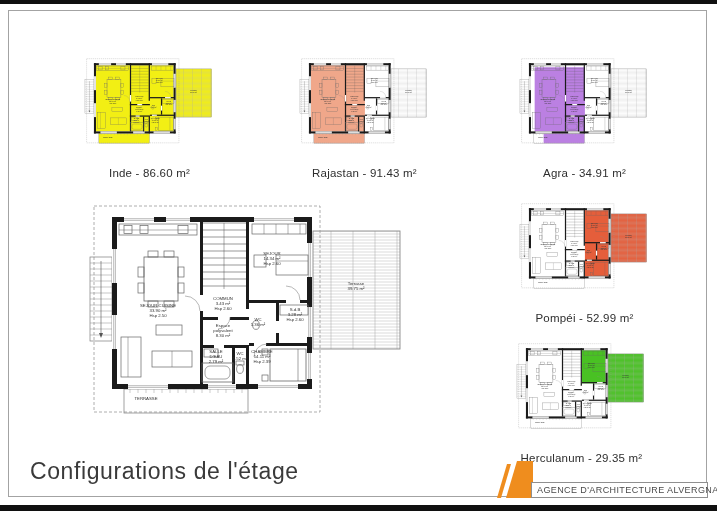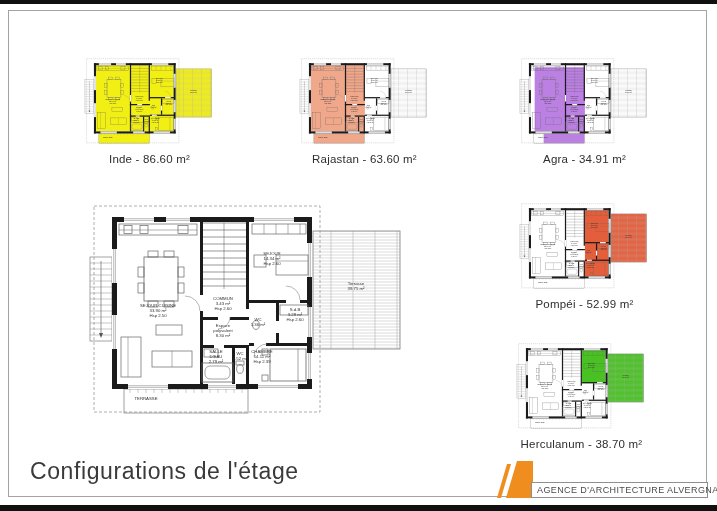--- a/index.html
+++ b/index.html
@@ -5,21 +5,21 @@
   html,body{margin:0;padding:0;background:#e8e8e8;}
   .sheet{position:relative;width:717px;height:511px;background:#ffffff;overflow:hidden;
          font-family:"Liberation Sans",sans-serif;}
   .edgebar{position:absolute;left:0;width:717px;background:#101010;}
   .edgebar.top{top:0;height:4px;}
   .edgebar.bottom{top:505px;height:6px;}
   .frame{position:absolute;left:8px;top:10px;width:699px;height:487px;
          border:1px solid #a3a3a3;box-sizing:border-box;}
   .thumb{position:absolute;width:131px;}
   .thumb svg{display:block;width:131px;height:96px;}
-  .caption{margin-top:2px;font-size:11.5px;color:#2e2e2e;text-align:center;
+  .caption{margin-top:16px;font-size:11.5px;color:#2e2e2e;text-align:center;
            letter-spacing:.2px;white-space:nowrap;}
   .mainplan{position:absolute;left:88px;top:197px;width:320px;height:235px;}
   .mainplan svg{display:block;width:320px;height:235px;}
   .sheet-title{position:absolute;left:30px;top:458px;font-size:23px;color:#3a3a3a;
                letter-spacing:.6px;text-align:center;}
   .logo-mark{position:absolute;left:497px;top:461px;width:36px;height:37px;}
   .logo-box{position:absolute;left:531px;top:482px;width:177px;height:16px;
             border:1px solid #8f8f8f;box-sizing:border-box;background:#fff;
             display:flex;align-items:center;padding-left:5px;
             font-size:9px;letter-spacing:.4px;color:#4a4a4a;white-space:nowrap;}
@@ -355,21 +355,21 @@
           <text x="207" y="114" text-anchor="middle" font-size="4.3" fill="#333"><tspan x="207" dy="0">S.d.B</tspan><tspan x="207" dy="4.8">3.28 m²</tspan><tspan x="207" dy="4.8">Hsp 2.60</tspan></text>
           <text x="170" y="124" text-anchor="middle" font-size="4.3" fill="#333"><tspan x="170" dy="0">WC</tspan><tspan x="170" dy="4.8">1.36 m²</tspan></text>
           <text x="135" y="130" text-anchor="middle" font-size="4.3" fill="#333"><tspan x="135" dy="0">Espace</tspan><tspan x="135" dy="4.8">polyvalent</tspan><tspan x="135" dy="4.8">8.30 m²</tspan></text>
           <text x="128" y="156" text-anchor="middle" font-size="4.3" fill="#333"><tspan x="128" dy="0">SALLE</tspan><tspan x="128" dy="4.8">D'EAU</tspan><tspan x="128" dy="4.8">2.79 m²</tspan></text>
           <text x="152" y="158" text-anchor="middle" font-size="4.3" fill="#333"><tspan x="152" dy="0">WC</tspan><tspan x="152" dy="4.8">1.52 m²</tspan></text>
           <text x="174" y="156" text-anchor="middle" font-size="4.3" fill="#333"><tspan x="174" dy="0">CHAMBRE</tspan><tspan x="174" dy="4.8">14.11 m²</tspan><tspan x="174" dy="4.8">Hsp 2.39</tspan></text>
           <text x="58" y="203" text-anchor="middle" font-size="4.3" fill="#333"><tspan x="58" dy="0">TERRASSE</tspan></text>
           <text x="268" y="88" text-anchor="middle" font-size="4.3" fill="#333"><tspan x="268" dy="0">Terrasse</tspan><tspan x="268" dy="4.8">39.75 m²</tspan></text>
         </svg>
       </div>
-    <div class="caption">Rajastan - 63.60 m²</div>
+    <div class="caption">Rajastan - 91.43 m²</div>
   </div>
 
   <div class="thumb" style="left:519px;top:55px">
     <div>
         <svg viewBox="0 0 320 235" xmlns="http://www.w3.org/2000/svg">
           <defs>
             <pattern id="g2" width="22" height="3" patternUnits="userSpaceOnUse">
               <path d="M0,1 H22" stroke="#b9b9b9" stroke-width="0.5"></path>
               <path d="M1,0 V3" stroke="#a8a8a8" stroke-width="0.5"></path>
             </pattern>
@@ -853,21 +853,21 @@
           <text x="207" y="114" text-anchor="middle" font-size="4.3" fill="#333"><tspan x="207" dy="0">S.d.B</tspan><tspan x="207" dy="4.8">3.28 m²</tspan><tspan x="207" dy="4.8">Hsp 2.60</tspan></text>
           <text x="170" y="124" text-anchor="middle" font-size="4.3" fill="#333"><tspan x="170" dy="0">WC</tspan><tspan x="170" dy="4.8">1.36 m²</tspan></text>
           <text x="135" y="130" text-anchor="middle" font-size="4.3" fill="#333"><tspan x="135" dy="0">Espace</tspan><tspan x="135" dy="4.8">polyvalent</tspan><tspan x="135" dy="4.8">8.30 m²</tspan></text>
           <text x="128" y="156" text-anchor="middle" font-size="4.3" fill="#333"><tspan x="128" dy="0">SALLE</tspan><tspan x="128" dy="4.8">D'EAU</tspan><tspan x="128" dy="4.8">2.79 m²</tspan></text>
           <text x="152" y="158" text-anchor="middle" font-size="4.3" fill="#333"><tspan x="152" dy="0">WC</tspan><tspan x="152" dy="4.8">1.52 m²</tspan></text>
           <text x="174" y="156" text-anchor="middle" font-size="4.3" fill="#333"><tspan x="174" dy="0">CHAMBRE</tspan><tspan x="174" dy="4.8">14.11 m²</tspan><tspan x="174" dy="4.8">Hsp 2.39</tspan></text>
           <text x="58" y="203" text-anchor="middle" font-size="4.3" fill="#333"><tspan x="58" dy="0">TERRASSE</tspan></text>
           <text x="268" y="88" text-anchor="middle" font-size="4.3" fill="#333"><tspan x="268" dy="0">Terrasse</tspan><tspan x="268" dy="4.8">39.75 m²</tspan></text>
         </svg>
       </div>
-    <div class="caption">Herculanum - 38.70 m²</div>
+    <div class="caption">Herculanum - 29.35 m²</div>
   </div>
 
   <div class="mainplan">
       <svg viewBox="0 0 320 235" xmlns="http://www.w3.org/2000/svg">
         <defs>
           <pattern id="gmain" width="22" height="3" patternUnits="userSpaceOnUse">
             <path d="M0,1 H22" stroke="#b9b9b9" stroke-width="0.5"></path>
             <path d="M1,0 V3" stroke="#a8a8a8" stroke-width="0.5"></path>
           </pattern>
         </defs>

